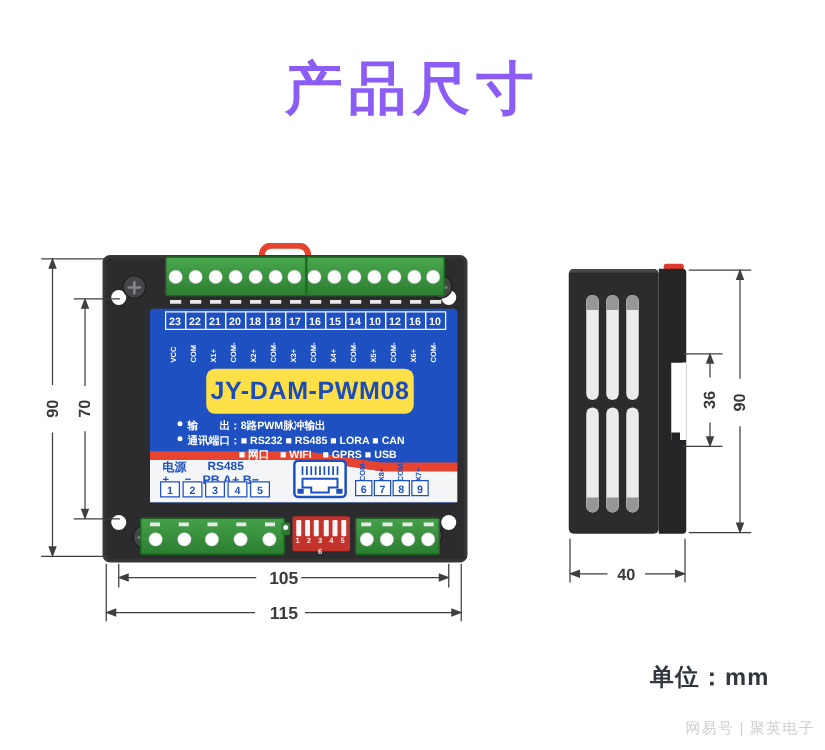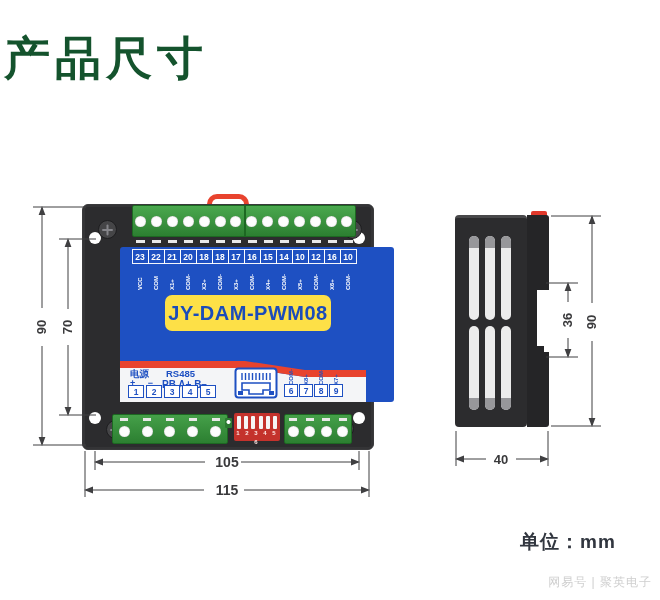--- a/index.html
+++ b/index.html
@@ -1,19 +1,19 @@
 <!DOCTYPE html>
 <html><head>
 <meta charset="utf-8">
 <style>
   html,body{margin:0;padding:0;background:#fff;}
   .canvas{position:relative;width:660px;height:600px;background:#fff;overflow:hidden;
           font-family:"Liberation Sans",sans-serif;}
-  .title{position:absolute;top:24px;left:0;right:0;margin:4px;
-         font-size:46px;font-weight:800;color:#14532d;letter-spacing:5px;}
+  .title{position:absolute;top:24px;left:0;right:0;margin:16px;text-align:center;
+         font-size:46px;font-weight:800;color:#8b5cf6;letter-spacing:5px;}
 
   
   .front{position:absolute;left:82px;top:196px;width:290px;height:258px;}
   .case{position:absolute;left:0;top:8px;width:290px;height:244px;background:#2c2c2e;
         border:1px solid #3a3a3c;border-radius:6px;box-shadow:inset 0 0 0 2px #343436;}
   .clip{position:absolute;left:125px;top:-2px;width:32px;height:15px;
         border:5px solid #e8432e;border-bottom:none;border-radius:10px 10px 0 0;}
   .hole{position:absolute;width:12px;height:12px;border-radius:50%;background:#fff;}
   .h-tl{left:7px;top:36px}.h-tr{left:271px;top:36px}.h-bl{left:7px;top:216px}.h-br{left:271px;top:216px}
   .screw{position:absolute;width:17px;height:17px;border-radius:50%;background:#454547;
@@ -24,21 +24,21 @@
   .s-tl{left:16px;top:24px}.s-tr{left:261px;top:24px}.s-bl{left:24px;top:224px}.s-br{left:253px;top:223px}
 
   .tgreen{position:absolute;left:50px;top:9px;width:224px;height:32px;
           background:linear-gradient(#4aa84e,#2c7f31);border:1px solid #1d6822;border-radius:2px;box-sizing:border-box;}
   .tcirc{display:flex;justify-content:space-around;align-items:center;height:100%;}
   .circle{width:11px;height:11px;border-radius:50%;background:#fdfdfd;box-shadow:inset 0 0 1px #888;}
   .divider{position:absolute;left:50%;top:0;bottom:0;width:2px;background:#1d6822;}
   .tdash{position:absolute;left:50px;top:44px;width:224px;display:flex;justify-content:space-around;}
   .dash{width:9px;height:3px;background:#e9e9e9;}
 
-  .panel{position:absolute;left:38px;top:51px;width:246px;height:155px;background:#1e50c2;border-radius:3px;padding-left:28px;}
+  .panel{position:absolute;left:38px;top:51px;width:246px;height:155px;background:#1e50c2;border-radius:3px;}
   .band{position:absolute;left:0;top:0;}
 
   .thead{position:absolute;left:12px;top:2px;display:flex;}
   .tcell{width:16px;}
   .tnum{height:13px;margin:0 -0.5px;border:1px solid rgba(255,255,255,.95);
         display:flex;align-items:center;justify-content:center;
         font-size:8.5px;font-weight:700;color:#fff;}
   .vwrap{position:relative;height:26px;}
   .vwrap span{position:absolute;left:50%;top:50%;width:26px;height:8px;line-height:8px;
         margin-left:-13px;margin-top:-4px;transform:rotate(-90deg);
@@ -279,20 +279,25 @@
               <span>10</span>
             </div>
           <div class="vwrap">
               <span>COM-</span>
             </div>
         </div>
         </div>
 
       <div class="plate">JY-DAM-PWM08</div>
 
+      <div class="specs">
+        <div class="srow"><span class="dot"></span><span>输　　出：8路PWM脉冲输出</span></div>
+        <div class="srow"><span class="dot"></span><span>通讯端口：</span><span>■ RS232 ■ RS485 ■ LORA ■ CAN</span></div>
+        <div class="srow srow3"><span>■ 网口　■ WIFI　■ GPRS ■ USB</span></div>
+      </div>
 
       <span class="pow">电源</span>
       <span class="rs">RS485</span>
       <span class="signs1">+ −</span>
       <span class="signs2">PB A+ B−</span>
 
       <div class="b15">
 
       <div class="bbox">
             <span>1</span>

